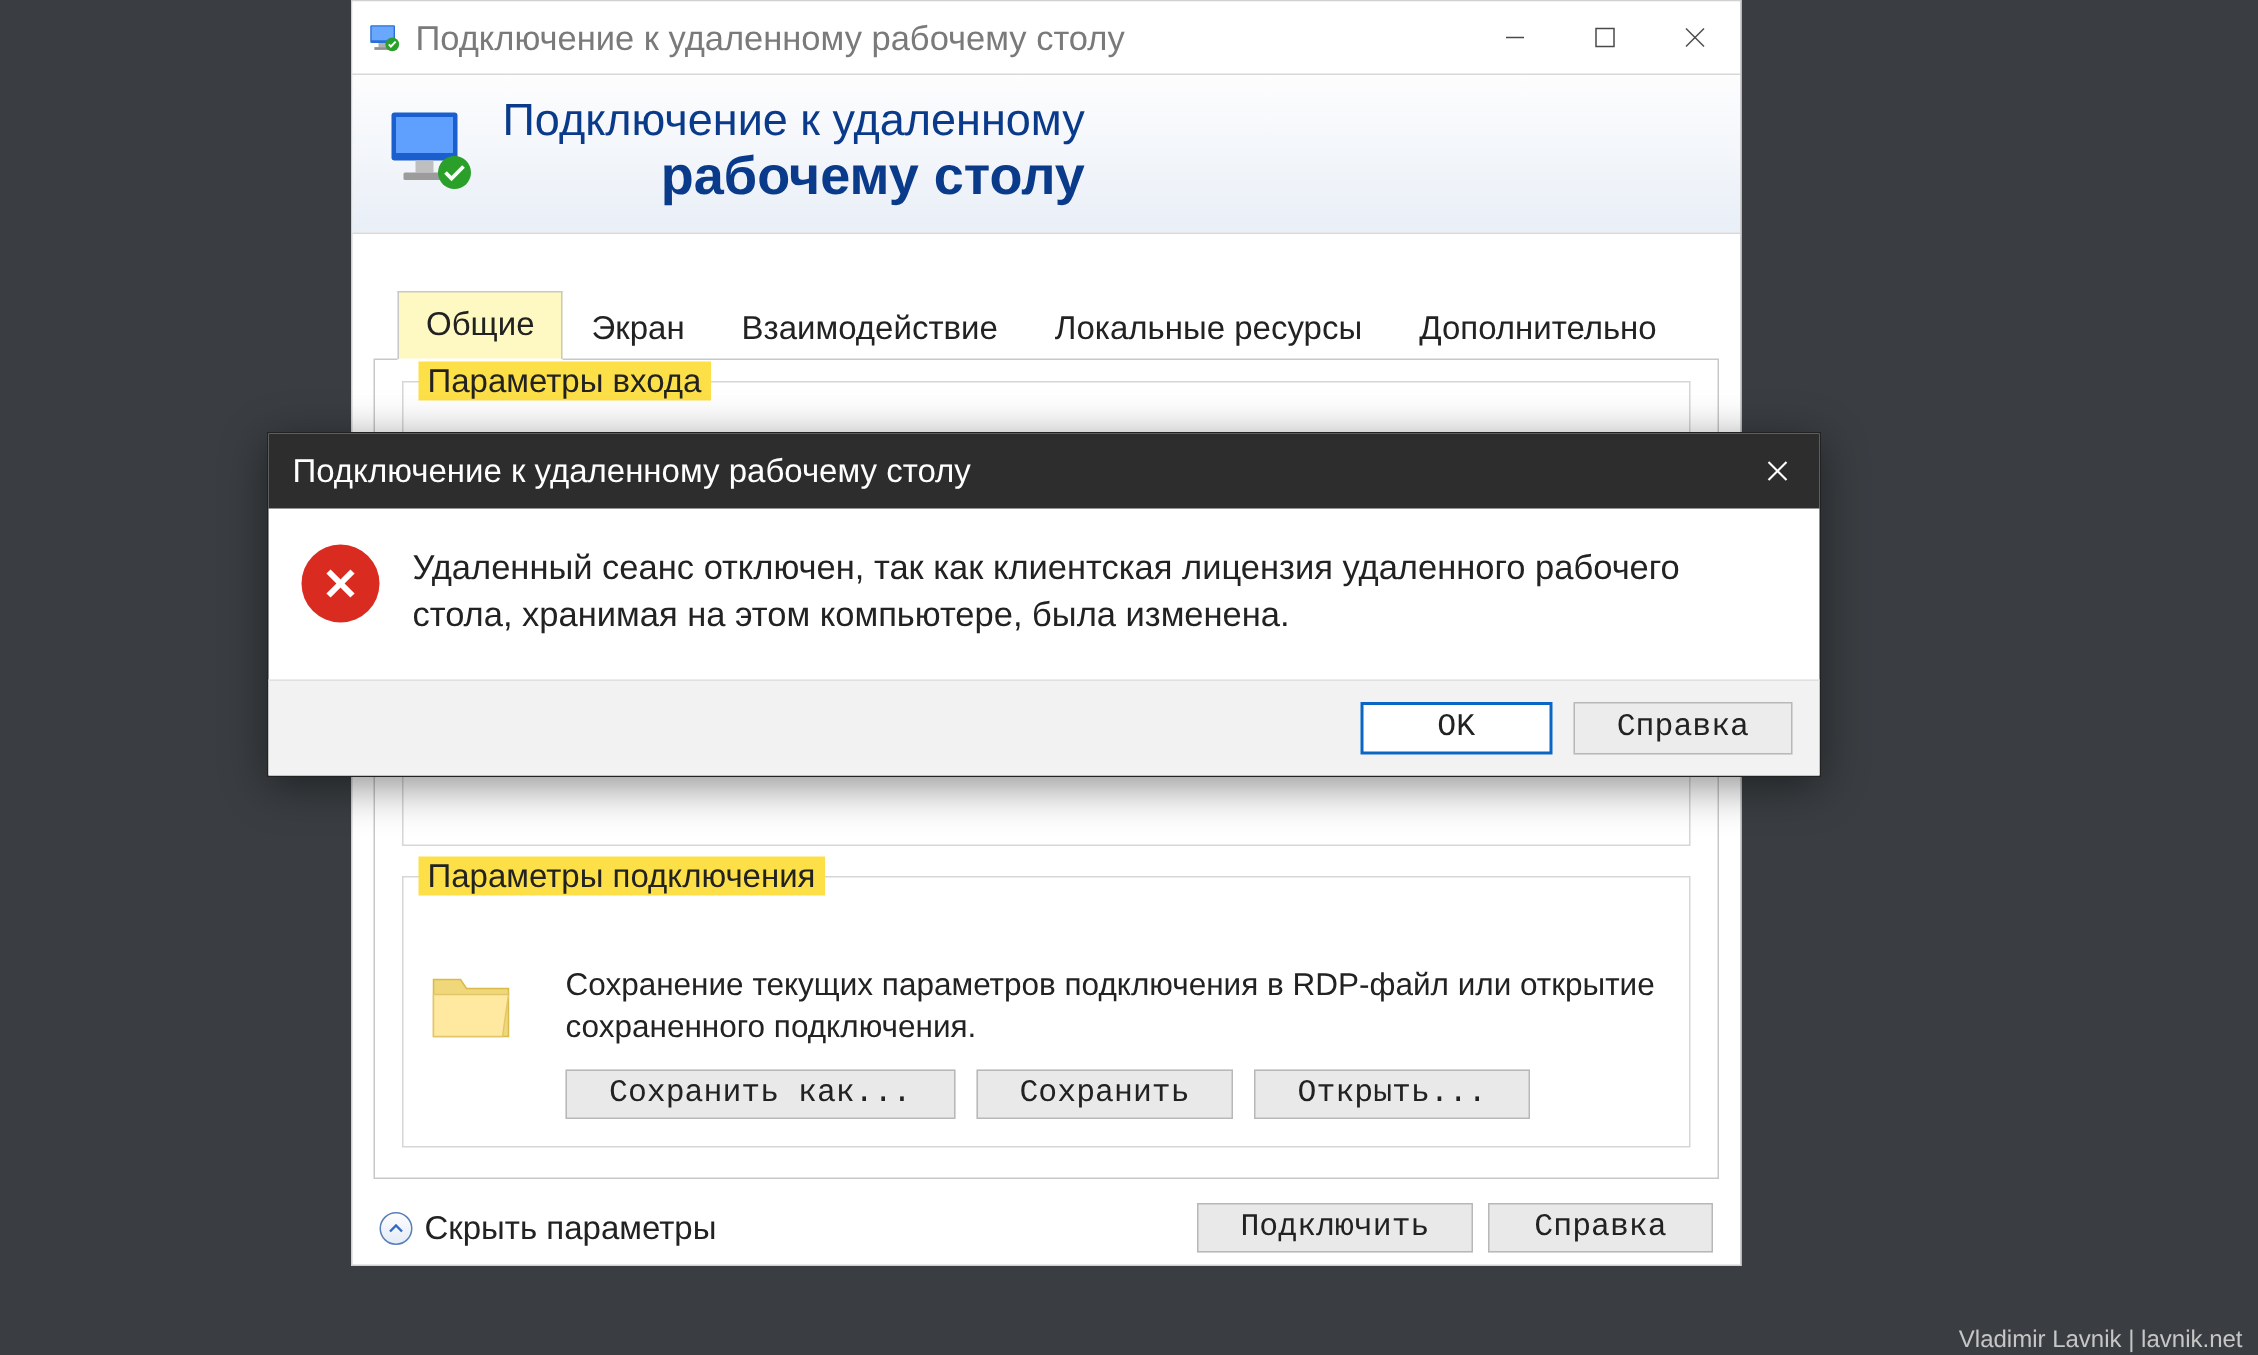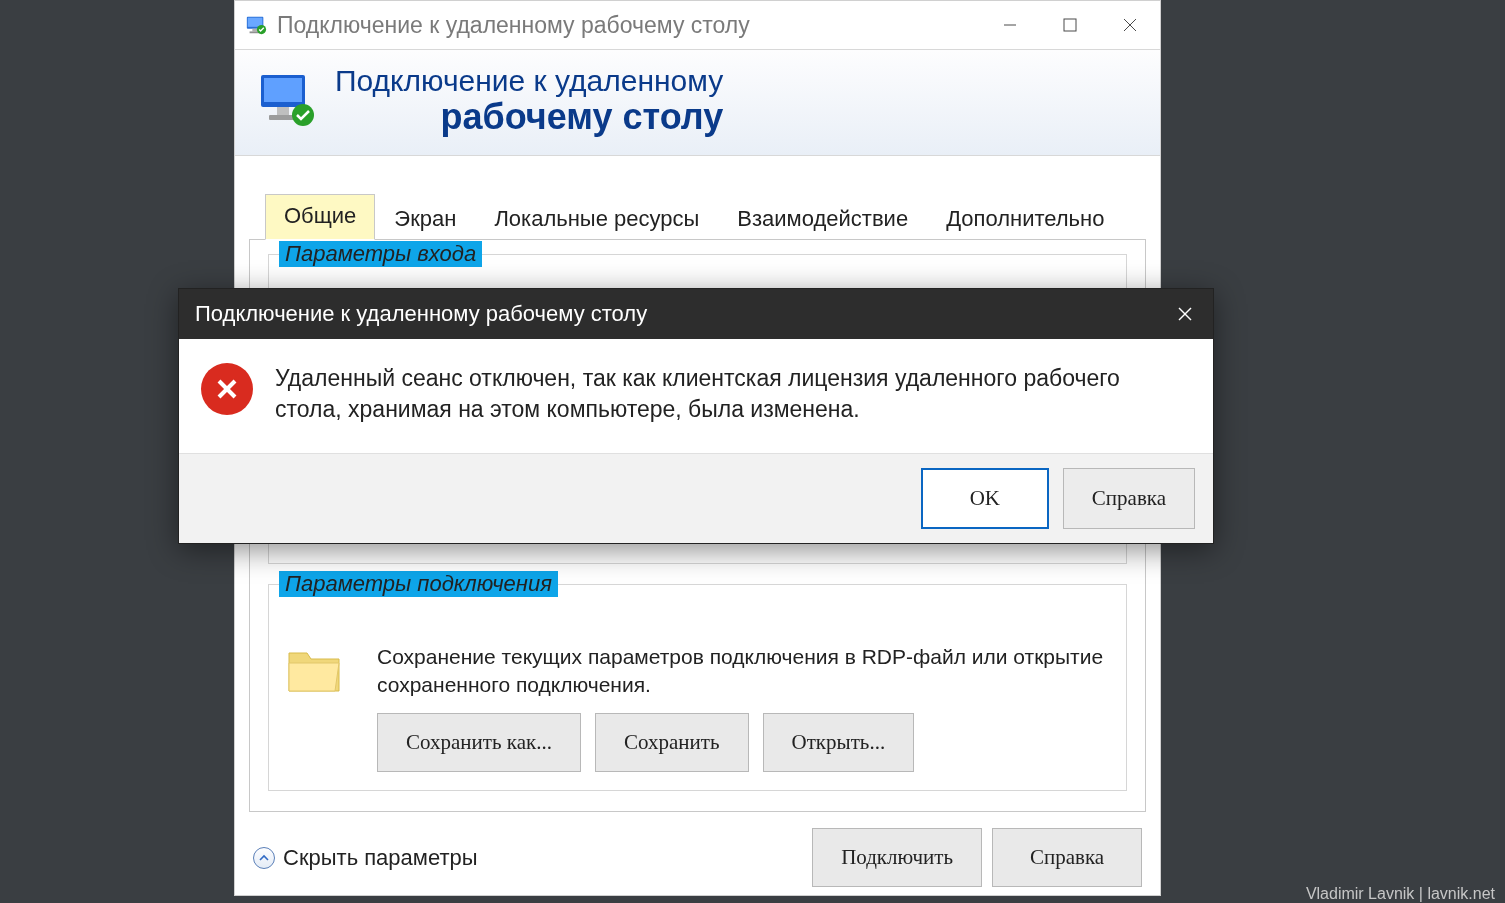--- a/index.html
+++ b/index.html
@@ -92,45 +92,44 @@
 
   .groupbox {
     margin: 14px 18px 20px 18px;
     border: 1px solid #d6d6d6;
     padding: 20px 16px 18px 16px;
     position: relative;
   }
   .groupbox-title {
     position: absolute;
     top: -14px; left: 10px;
-    background: #0ea5e9;
+    background: #fde047;
     padding: 0 6px;
     font-size: 22px;
     color: #222;
-    font-style: italic;
   }
   .group-inner {
     display: flex;
     gap: 34px;
     align-items: flex-start;
     margin-top: 38px;
   }
   .folder-icon { width: 58px; height: 54px; flex: 0 0 auto; }
   .group-text {
     font-size: 21px;
     color: #222;
     line-height: 1.35;
   }
   .btn-row { margin-top: 14px; display: flex; gap: 14px; }
   .winbtn {
     background: #e9e9e9;
     border: 1px solid #b8b8b8;
-    padding: 16px 28px;
+    padding: 4px 28px;
     font-size: 21px;
-    font-family: Liberation Serif, serif;
+    font-family: Liberation Mono, monospace;
     color: #222;
     min-width: 150px;
   }
   .spacer-hidden { height: 270px; }
 
   .footer {
     display: flex;
     padding: 16px 18px 8px 18px;
     gap: 10px;
   }
@@ -255,22 +254,22 @@
     </svg>
     <div class="banner-text">
       <div class="l1">Подключение к удаленному</div>
       <div class="l2">рабочему столу</div>
     </div>
   </div>
 
   <div class="tabs">
     <div class="tab active"><span>Общие</span></div>
     <div class="tab"><span>Экран</span></div>
+    <div class="tab"><span>Взаимодействие</span></div>
     <div class="tab"><span>Локальные ресурсы</span></div>
-    <div class="tab"><span>Взаимодействие</span></div>
     <div class="tab"><span>Дополнительно</span></div>
   </div>
 
   <div class="tab-content">
     <div class="groupbox">
       <div class="groupbox-title">Параметры входа</div>
       <div class="spacer-hidden"></div>
     </div>
 
     <div class="groupbox">

